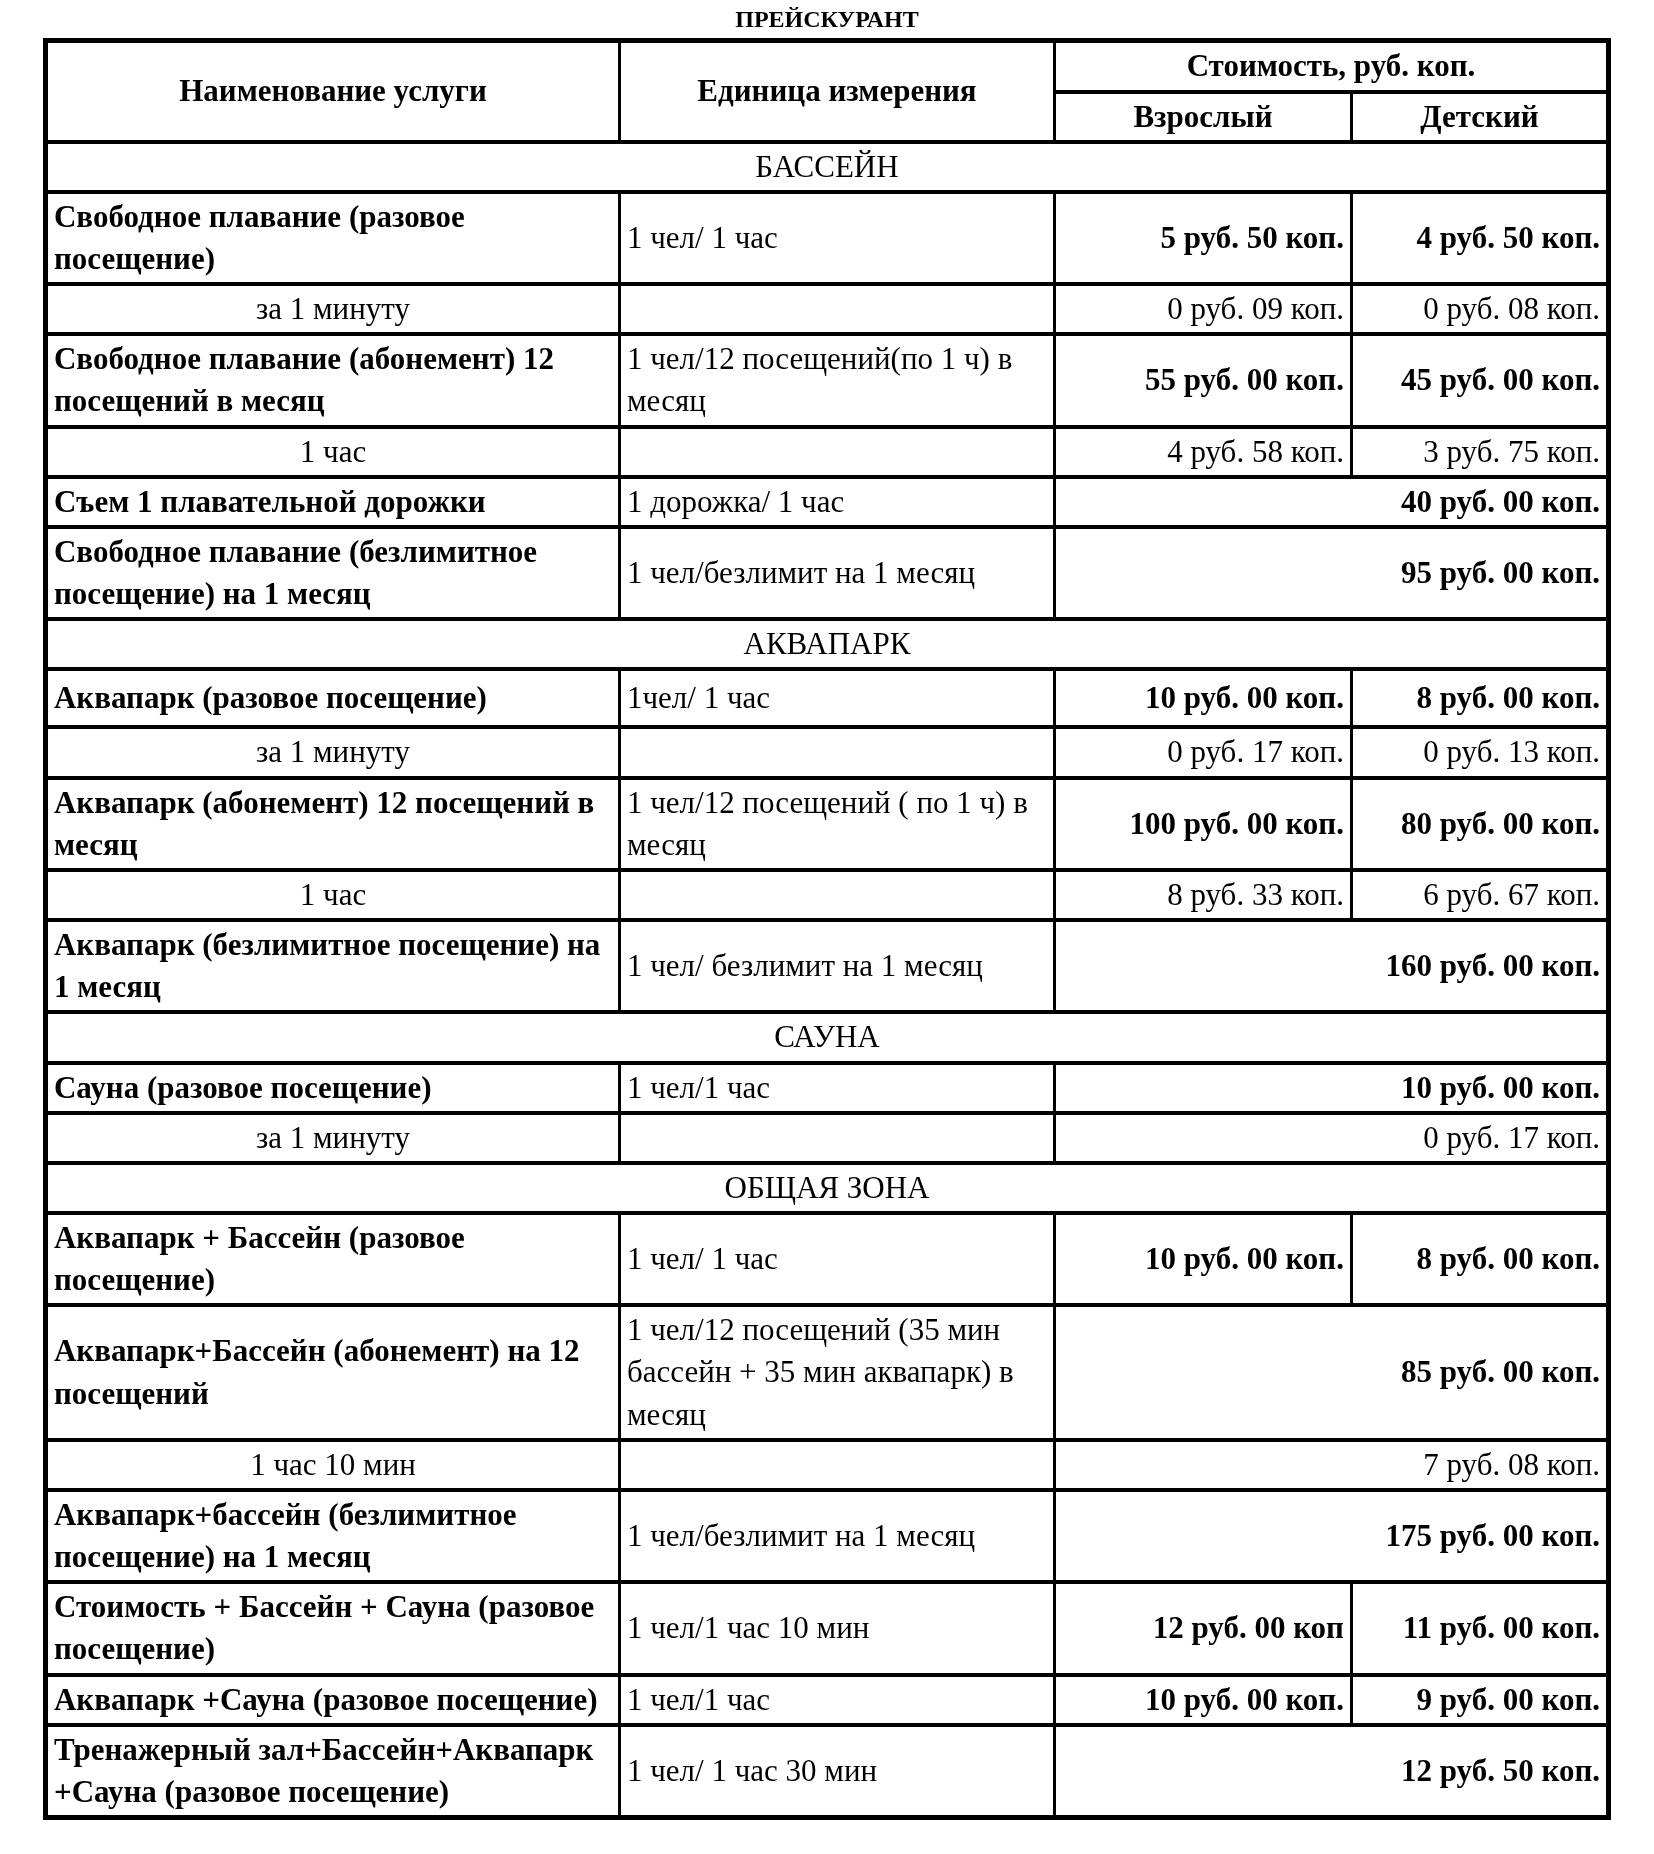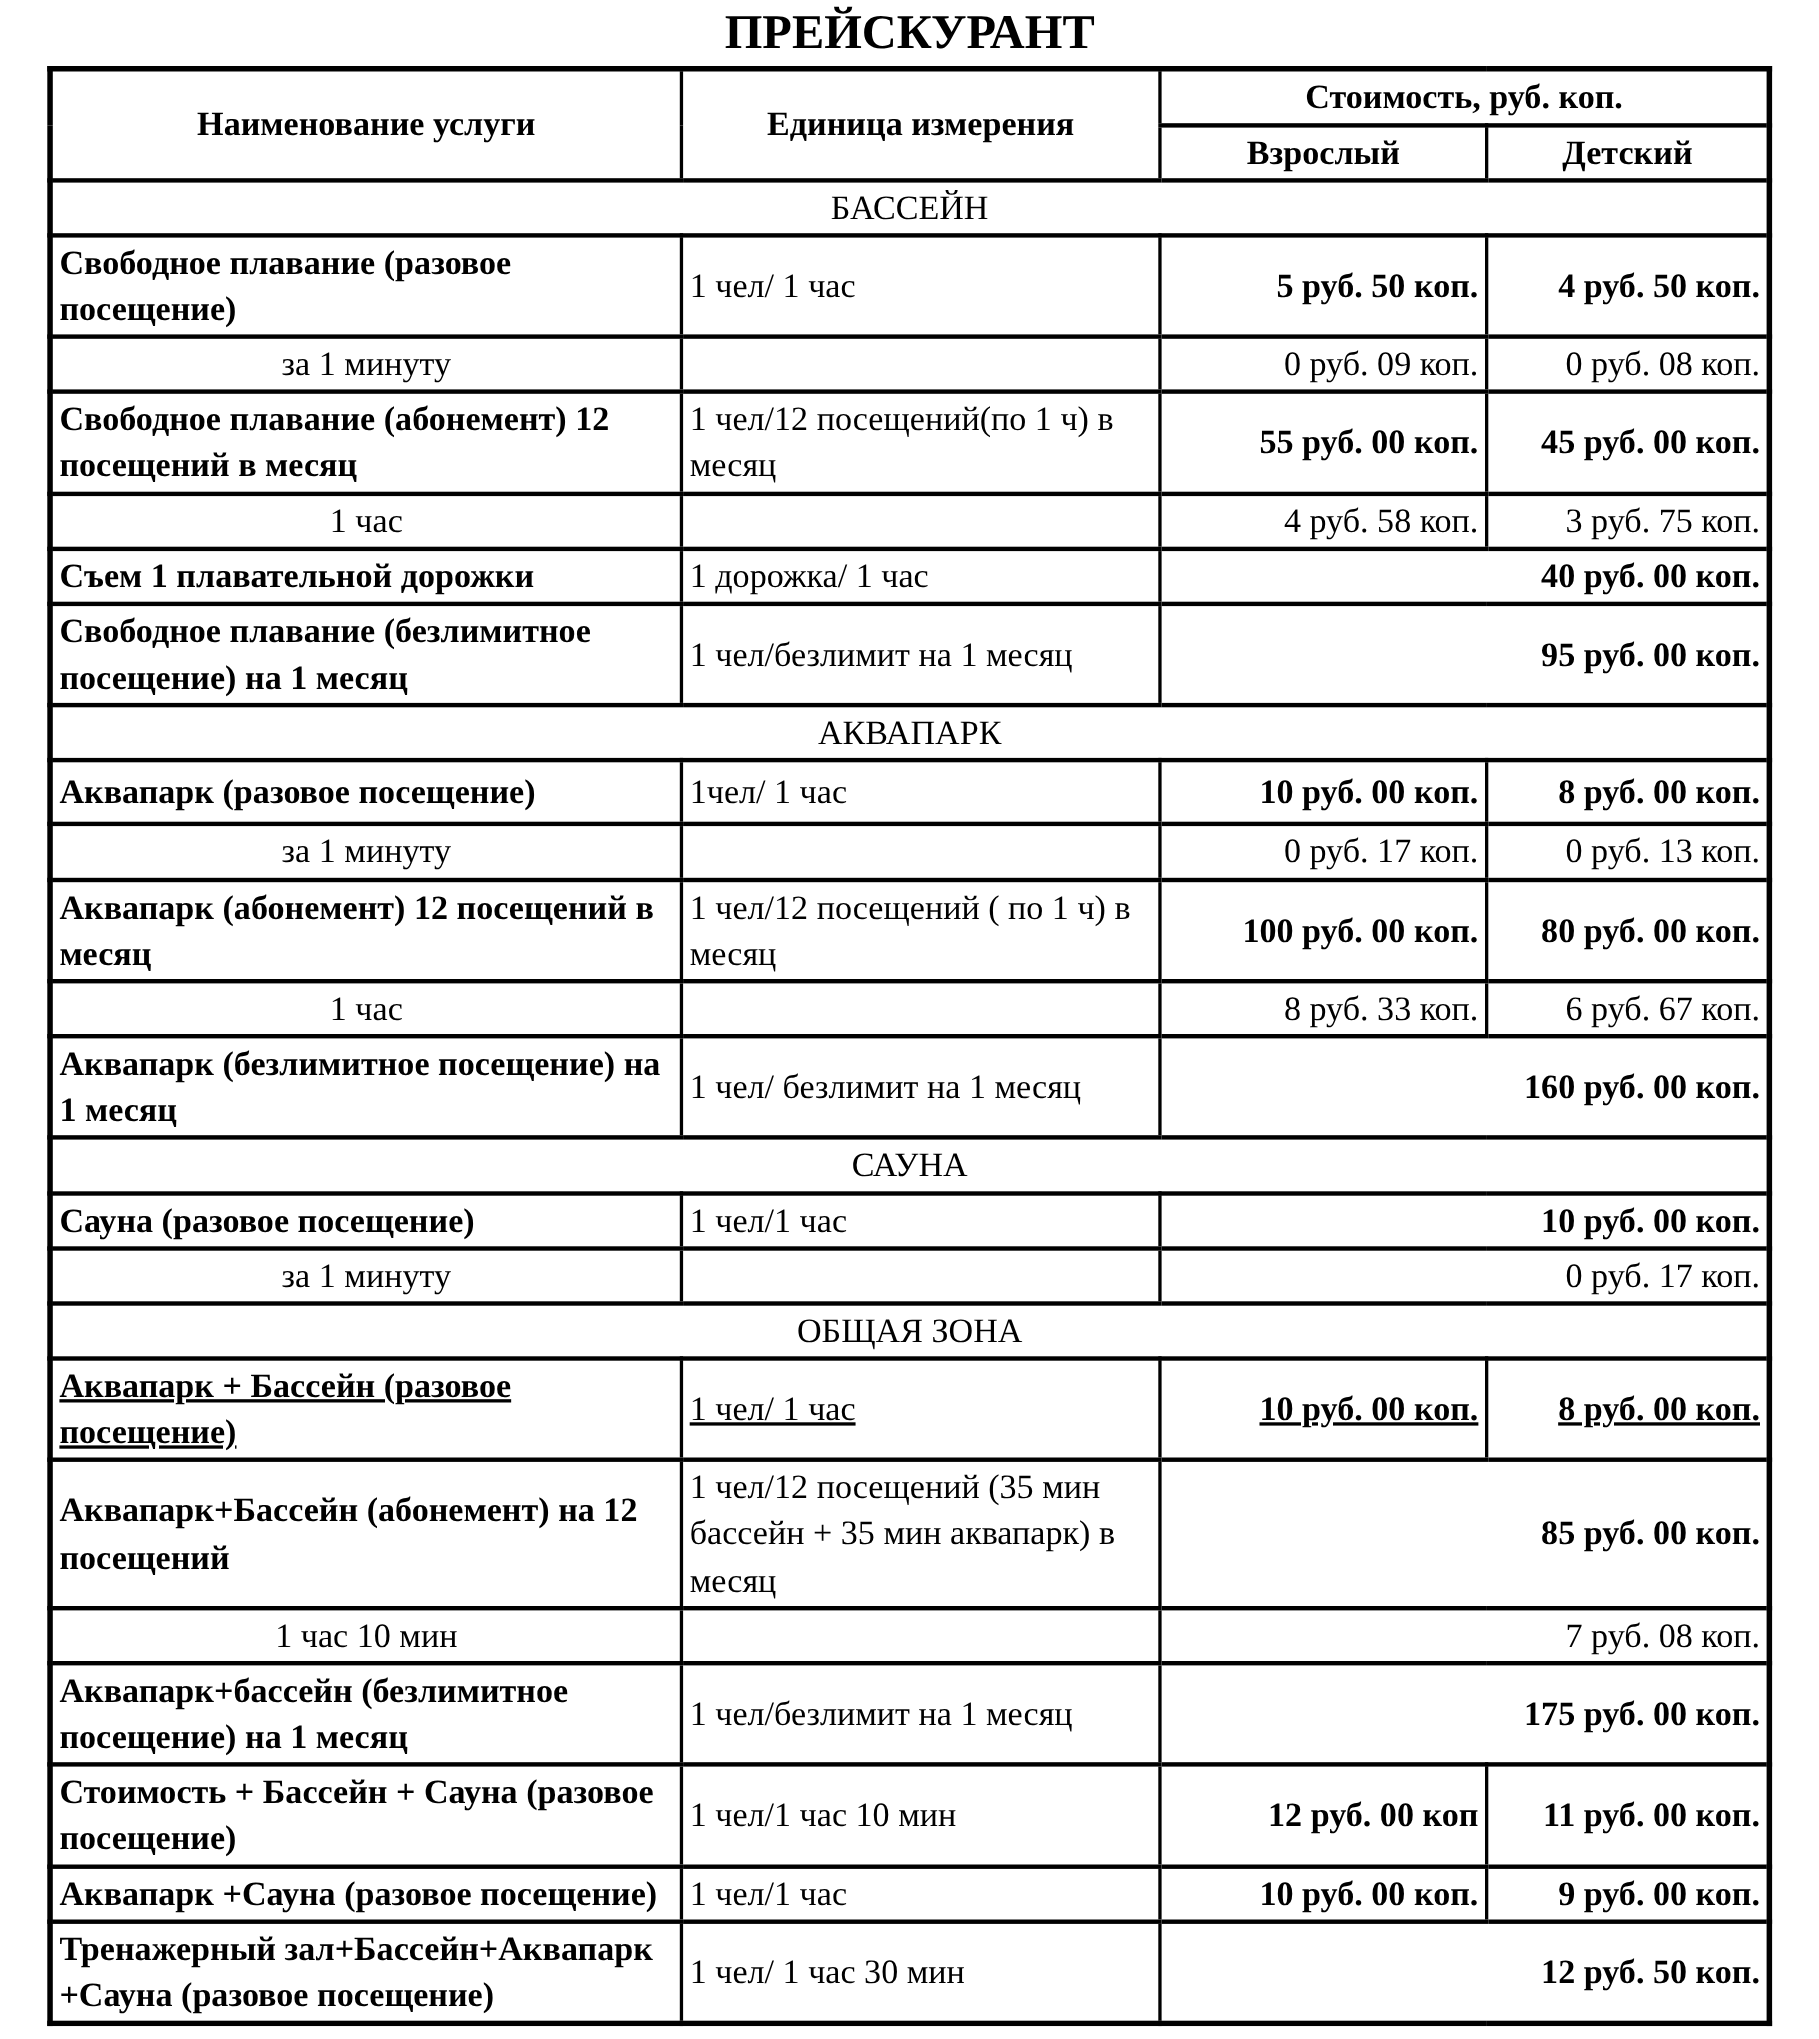--- a/index.html
+++ b/index.html
@@ -11,21 +11,21 @@
     width: 1654px;
     color: #000000;
     font-family: "Liberation Serif", "DejaVu Serif", serif;
   }
   .doc {
     width: 1654px;
   }
   .doc-title {
     text-align: center;
     font-weight: bold;
-    font-size: 44px;
+    font-size: 24px;
     line-height: 1.1;
     padding-top: 6px;
   }
   .doc-title .line2 {
     margin-top: 2px;
   }
   table.price-table {
     width: 1563px;
     margin: 6px auto 0 auto;
     border-collapse: collapse;
@@ -186,21 +186,21 @@
           <td colspan="2" class="price-cell">10 руб. 00 коп.</td>
         </tr>
         <tr style="height: 40px;">
           <td class="subname-cell">за 1 минуту</td>
           <td class="unit-cell"></td>
           <td colspan="2" class="price-cell regular">0 руб. 17 коп.</td>
         </tr>
         <tr style="height: 50px;">
           <td colspan="4" class="section-cell">ОБЩАЯ ЗОНА</td>
         </tr>
-        <tr style="height: 71px; text-decoration: underline;">
+        <tr style="height: 71px;">
           <td class="name-cell">Аквапарк + Бассейн (разовое посещение)</td>
           <td class="unit-cell">1 чел/ 1 час</td>
           <td class="price-cell vbottom">10 руб. 00 коп.</td>
           <td class="price-cell vbottom">8 руб. 00 коп.</td>
         </tr>
         <tr style="height: 95px;">
           <td class="name-cell">Аквапарк+Бассейн (абонемент) на 12 посещений</td>
           <td class="unit-cell">1 чел/12 посещений (35 мин бассейн + 35 мин аквапарк) в месяц</td>
           <td colspan="2" class="price-cell vbottom">85 руб. 00 коп.</td>
         </tr>

